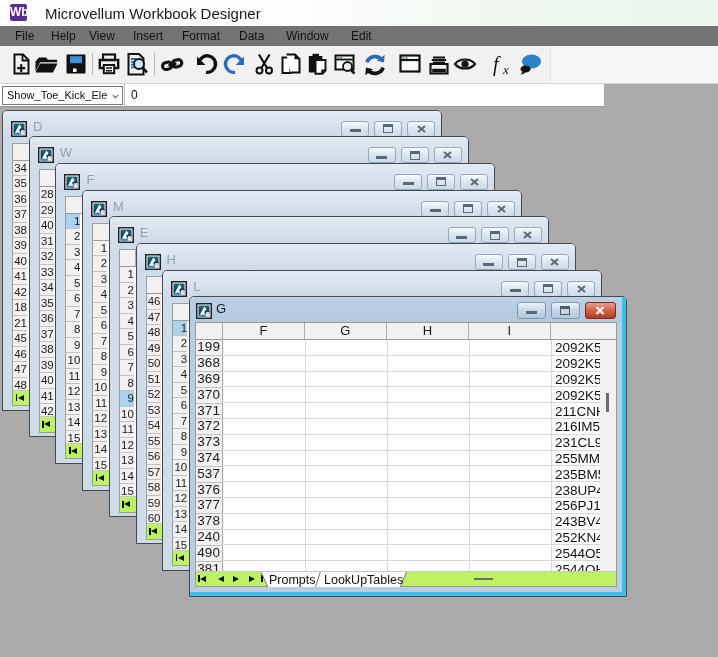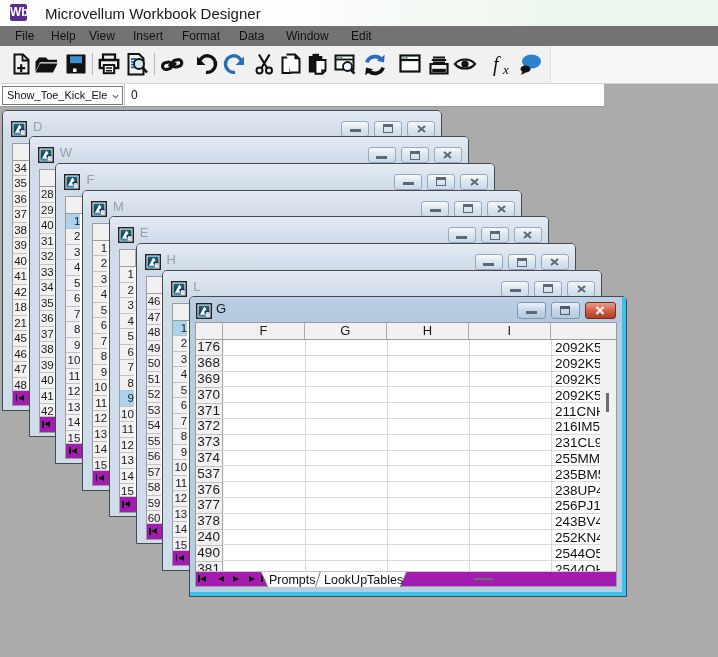--- a/index.html
+++ b/index.html
@@ -48,21 +48,21 @@
 .rh{width:16.5px;height:15.5px;border-right:1px solid #ababab;border-bottom:1px solid #c2c2c2;background:#f1f1f1;font-size:11.5px;color:#1a1a1a;text-align:right;padding-right:1.5px;line-height:15px}
 .arow .rh{width:27px;height:15.8px;padding-right:2px;font-size:13.5px;line-height:14.8px}
 .rh.hl{background:#abd3ef}
 .darea{position:relative;flex:1;overflow:hidden;background:
  repeating-linear-gradient(to right,transparent 0,transparent 81px,#d9d9d9 81px,#d9d9d9 82px),
  repeating-linear-gradient(to bottom,#fff 0,#fff 14.8px,#d9d9d9 14.8px,#d9d9d9 15.8px)}
 .darea.i{background:#fff}
 .dv{position:absolute;left:331px;width:100px;height:15.8px;font-size:13.5px;color:#111;line-height:15px;overflow:hidden}
 .vsb{width:16px;background:#f1f1f1;position:relative}
 .vth{position:absolute;left:6px;top:53px;width:3px;height:19px;background:#6d6d6d}
-.nav{position:absolute;left:0;right:0;bottom:0;height:15.5px;background:#a21caf;border-top:1px solid #c6c6c6}
+.nav{position:absolute;left:0;right:0;bottom:0;height:15.5px;background:#bef264;border-top:1px solid #c6c6c6}
 .na{position:absolute;top:4px;width:0;height:0;border-top:3.5px solid transparent;border-bottom:3.5px solid transparent}
 .na.fb{left:4.5px;border-right:6px solid #111}
 .na.fb::before{content:"";position:absolute;left:-2px;top:-3.5px;width:1.8px;height:7px;background:#111}
 .na.lt{left:22px;border-right:6px solid #111}
 .na.rt{left:37.3px;border-left:6px solid #111}
 .na.le{left:52.7px;border-left:6px solid #111}
 .na.le::before{content:"";position:absolute;left:6.2px;top:-3.5px;width:1.8px;height:7px;background:#111}
 .tabsvg{position:absolute;left:57px;top:0}
 .hth{position:absolute;left:278px;top:6px;width:19px;height:2.5px;background:#6d6d6d}
 </style></head><body>
@@ -627,21 +627,21 @@
       <div class="chead">
         <div class="corner"></div>
         <div class="ch">F</div>
         <div class="ch">G</div>
         <div class="ch">H</div>
         <div class="ch">I</div>
         <div class="ch last"></div>
       </div>
       <div class="gridwrap">
         <div class="rowcol arow">
-          <div class="rh">176</div>
+          <div class="rh">199</div>
           <div class="rh">368</div>
           <div class="rh">369</div>
           <div class="rh">370</div>
           <div class="rh">371</div>
           <div class="rh">372</div>
           <div class="rh">373</div>
           <div class="rh">374</div>
           <div class="rh">537</div>
           <div class="rh">376</div>
           <div class="rh">377</div>

